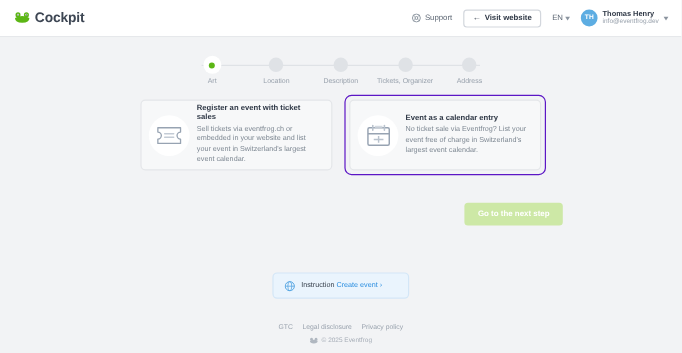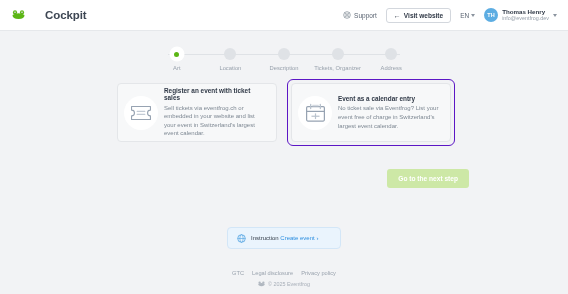--- a/index.html
+++ b/index.html
@@ -14,21 +14,21 @@
   
   .header {
     height: 31px;
     background: #ffffff;
     border-bottom: 1px solid #e6e8eb;
     display: flex;
     align-items: center;
     padding: 0 11px 0 12px;
     flex: 0 0 auto;
   }
-  .brand { display: flex; align-items: center; gap: 20px; }
+  .brand { display: flex; align-items: center; gap: 4px; }
   .frog-logo { width: 13px; height: 10px; display: block; }
   .brand-name {
     font-size: 11.5px; font-weight: bold; color: #3d4653; letter-spacing: -0.1px;
   }
   .header-right { margin-left: auto; display: flex; align-items: center; gap: 9px; }
   .support-link { display: flex; align-items: center; gap: 3px; cursor: pointer; }
   .support-icon { width: 8px; height: 8px; display: block; }
   .support-label { font-size: 6.5px; color: #5c6673; }
   .visit-btn {
     display: flex; align-items: center; gap: 3px;

